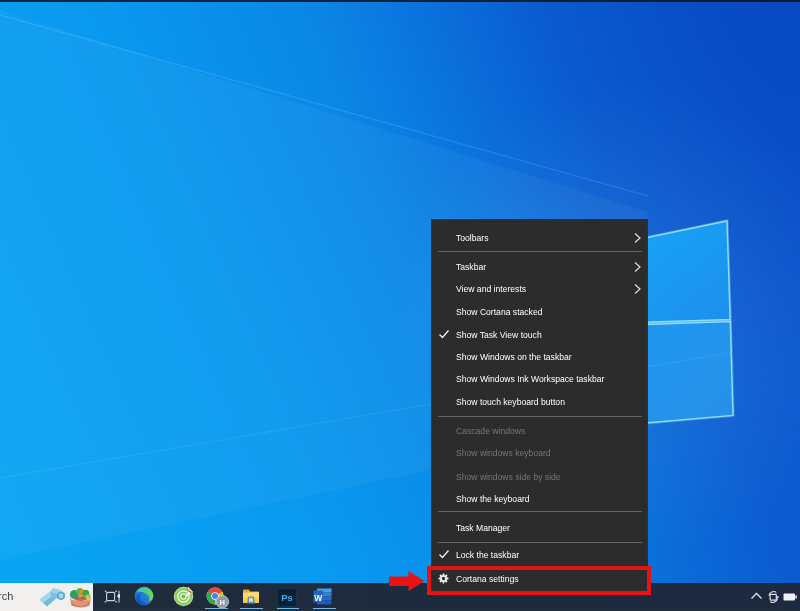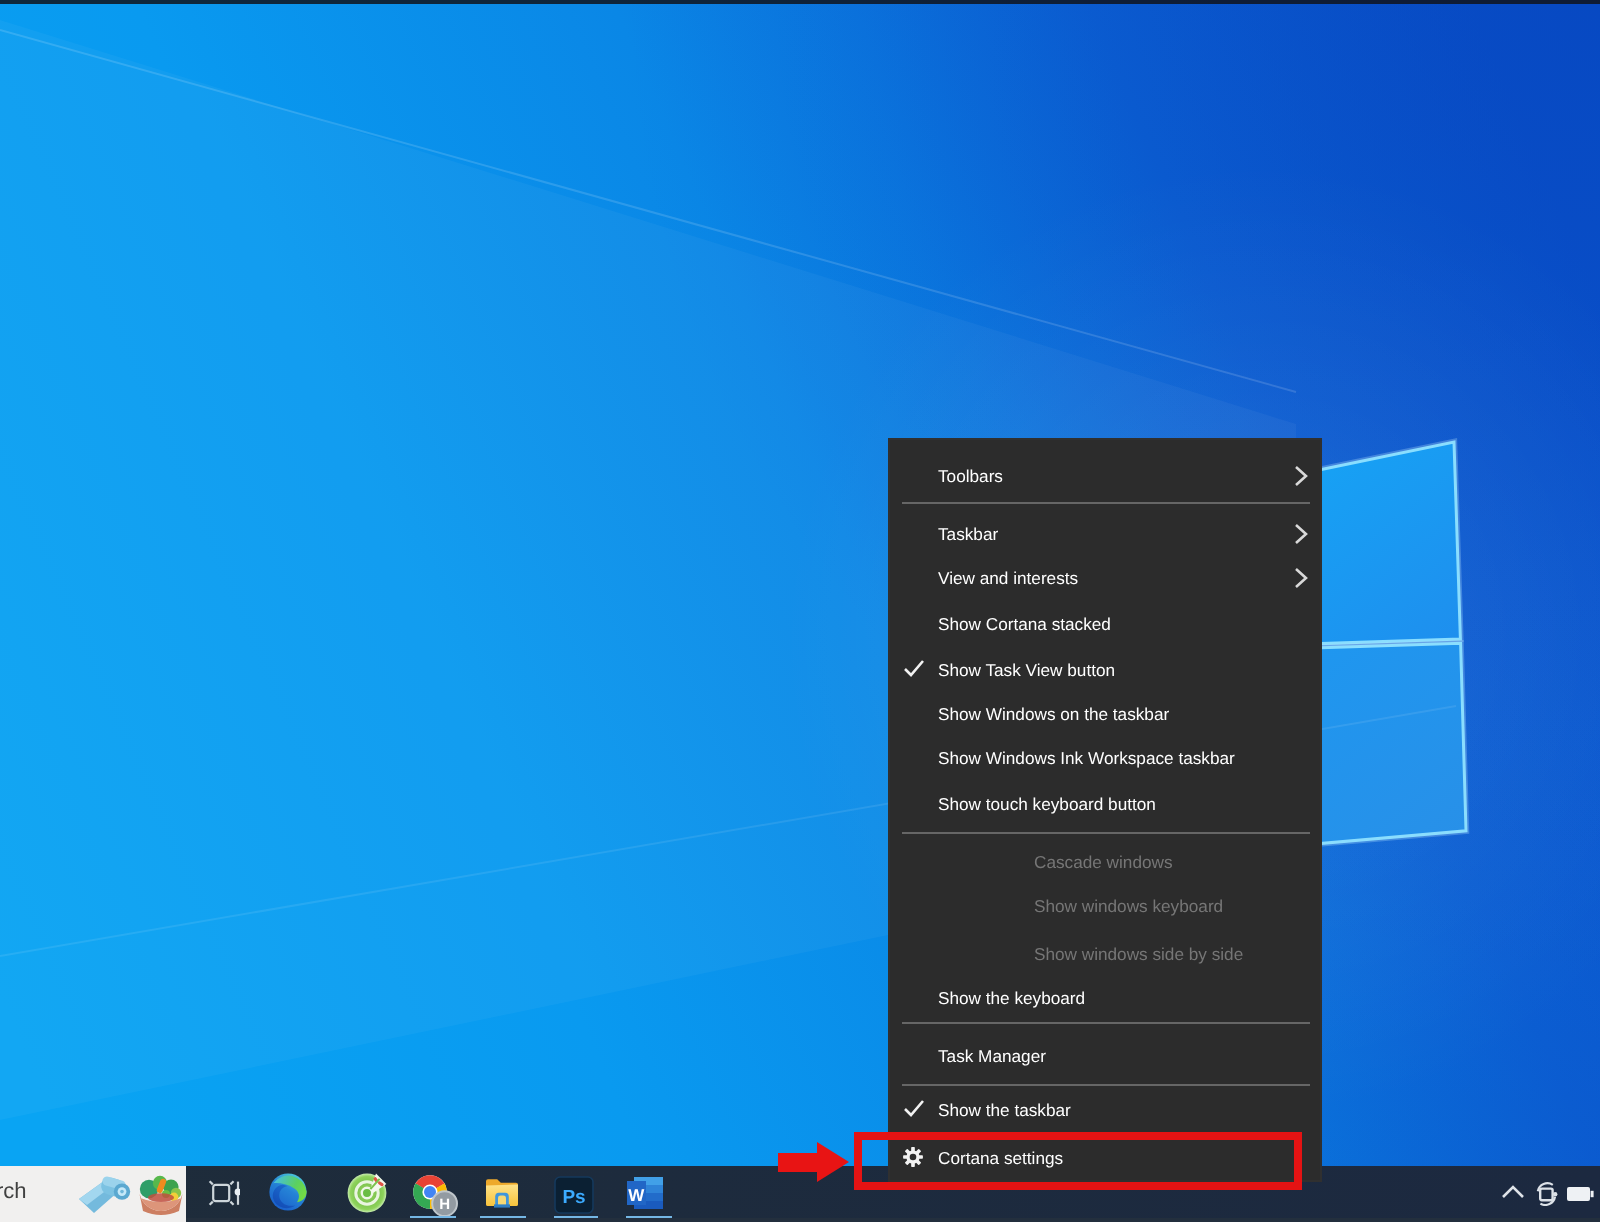--- a/index.html
+++ b/index.html
@@ -7,23 +7,23 @@
 #wall{position:absolute;left:0;top:0;}
 #topline{position:absolute;left:0;top:0;width:800px;height:2px;background:#10141c;opacity:.85;}
 
 #taskbar{position:absolute;left:0;top:583px;width:800px;height:28px;background:linear-gradient(90deg,#1e2c3a 0%,#1d2b3d 40%,#1c2940 100%);}
 #search{position:absolute;left:0;top:0;width:93px;height:28px;background:#f1f0ef;overflow:hidden;}
 #search .t{position:absolute;left:-2px;top:7px;font-size:11px;color:#414141;-webkit-font-smoothing:antialiased;}
 .tbi{position:absolute;top:0;}
 #bstrip{position:absolute;left:93px;top:25.5px;width:707px;height:2.5px;background:#232f3d;}
 .uline{position:absolute;top:24.5px;height:3px;background:#74b6e4;}
 
-#menu{position:absolute;left:444px;top:219px;width:217px;height:372px;background:#2c2c2c;border:1px solid #303030;box-sizing:border-box;}
+#menu{position:absolute;left:431px;top:219px;width:217px;height:372px;background:#2c2c2c;border:1px solid #303030;box-sizing:border-box;}
 .mi{position:absolute;left:24px;font-size:8.6px;color:#ffffff;white-space:nowrap;line-height:10px;}
-.mi.dis{color:#767676;margin-left:48px;}
+.mi.dis{color:#767676;}
 .sep{position:absolute;left:6px;width:204px;height:1px;background:#666;}
 .chev{position:absolute;left:201px;}
 .chk{position:absolute;left:6px;}
 
 #redrect{position:absolute;left:427px;top:566px;width:224px;height:29px;border:4px solid #e51313;box-sizing:border-box;}
 </style>
 </head>
 <body>
 <div id="screen">
 <svg id="wall" width="800" height="611" viewBox="0 0 800 611">
@@ -231,36 +231,36 @@
   <div class="sep" style="top:31.1px"></div>
   <div class="mi" style="top:41.7px">Taskbar</div>
   <svg class="chev" style="top:40.7px" width="9" height="12" viewBox="0 0 9 12">
         <polyline points="2,1.5 7,6 2,10.5" fill="none" stroke="#d9d9d9" stroke-width="1.3"></polyline>
       </svg>
   <div class="mi" style="top:64.4px">View and interests</div>
   <svg class="chev" style="top:63.4px" width="9" height="12" viewBox="0 0 9 12">
         <polyline points="2,1.5 7,6 2,10.5" fill="none" stroke="#d9d9d9" stroke-width="1.3"></polyline>
       </svg>
   <div class="mi" style="top:87px">Show Cortana stacked</div>
-  <div class="mi" style="top:109.8px">Show Task View button</div>
+  <div class="mi" style="top:109.8px">Show Task View touch</div>
   <svg class="chk" style="top:109.3px" width="12" height="11" viewBox="0 0 12 11">
         <polyline points="1.5,5.5 4.5,8.5 10.5,1.5" fill="none" stroke="#f2f2f2" stroke-width="1.3"></polyline>
       </svg>
   <div class="mi" style="top:131.8px">Show Windows on the taskbar</div>
   <div class="mi" style="top:154.1px">Show Windows Ink Workspace taskbar</div>
   <div class="mi" style="top:176.8px">Show touch keyboard button</div>
   <div class="sep" style="top:195.5px"></div>
   <div class="mi dis" style="top:206.4px">Cascade windows</div>
   <div class="mi dis" style="top:228.1px">Show windows keyboard</div>
   <div class="mi dis" style="top:251.5px">Show windows side by side</div>
   <div class="mi" style="top:273.9px">Show the keyboard</div>
   <div class="sep" style="top:291px"></div>
   <div class="mi" style="top:302.5px">Task Manager</div>
   <div class="sep" style="top:321.5px"></div>
-  <div class="mi" style="top:329.8px">Show the taskbar</div>
+  <div class="mi" style="top:329.8px">Lock the taskbar</div>
   <svg class="chk" style="top:329.3px" width="12" height="11" viewBox="0 0 12 11">
         <polyline points="1.5,5.5 4.5,8.5 10.5,1.5" fill="none" stroke="#f2f2f2" stroke-width="1.3"></polyline>
       </svg>
   <div class="mi" style="top:353.8px">Cortana settings</div>
   <svg class="chk" style="top:353.3px;left:6.3px" width="11" height="11" viewBox="0 0 12 12">
     <g fill="#f2f2f2">
       <rect x="5" y="0.6" width="2" height="10.8" rx="0.4"></rect>
       <rect x="0.6" y="5" width="10.8" height="2" rx="0.4"></rect>
       <rect x="5" y="0.6" width="2" height="10.8" rx="0.4" transform="rotate(45 6 6)"></rect>
       <rect x="5" y="0.6" width="2" height="10.8" rx="0.4" transform="rotate(-45 6 6)"></rect>

